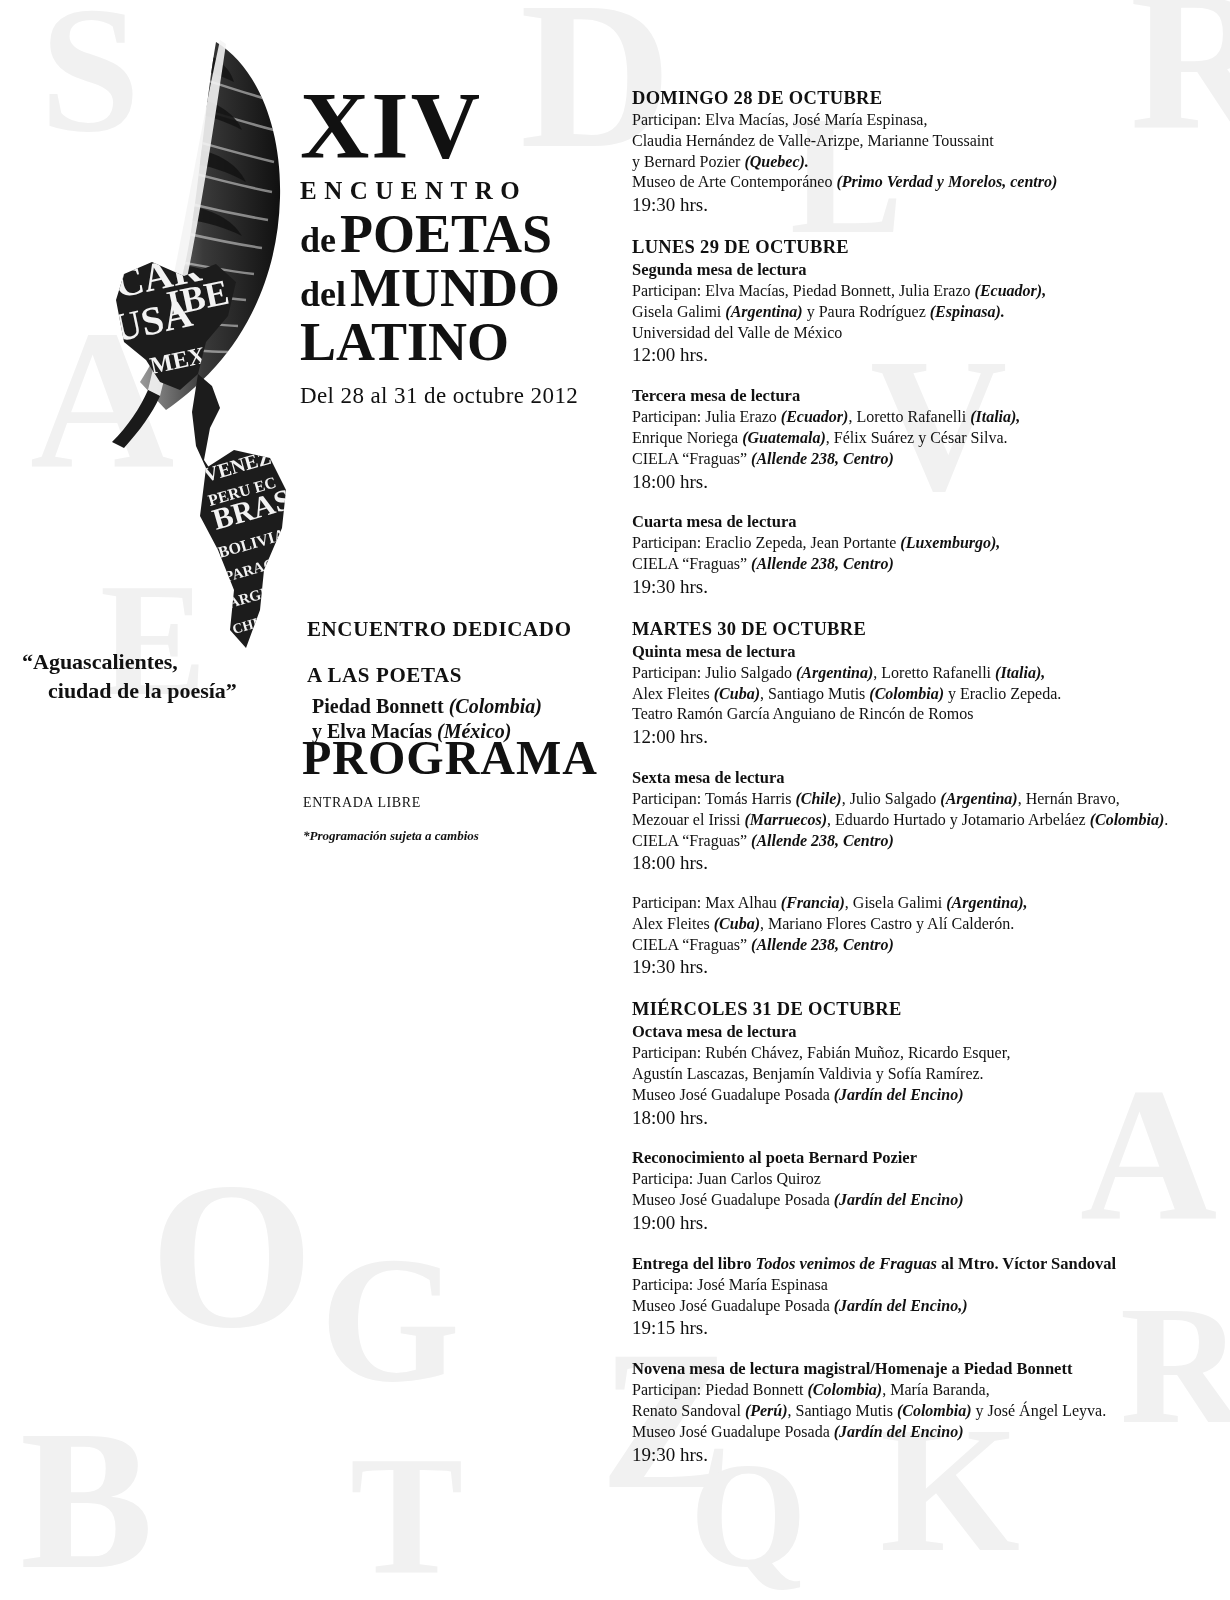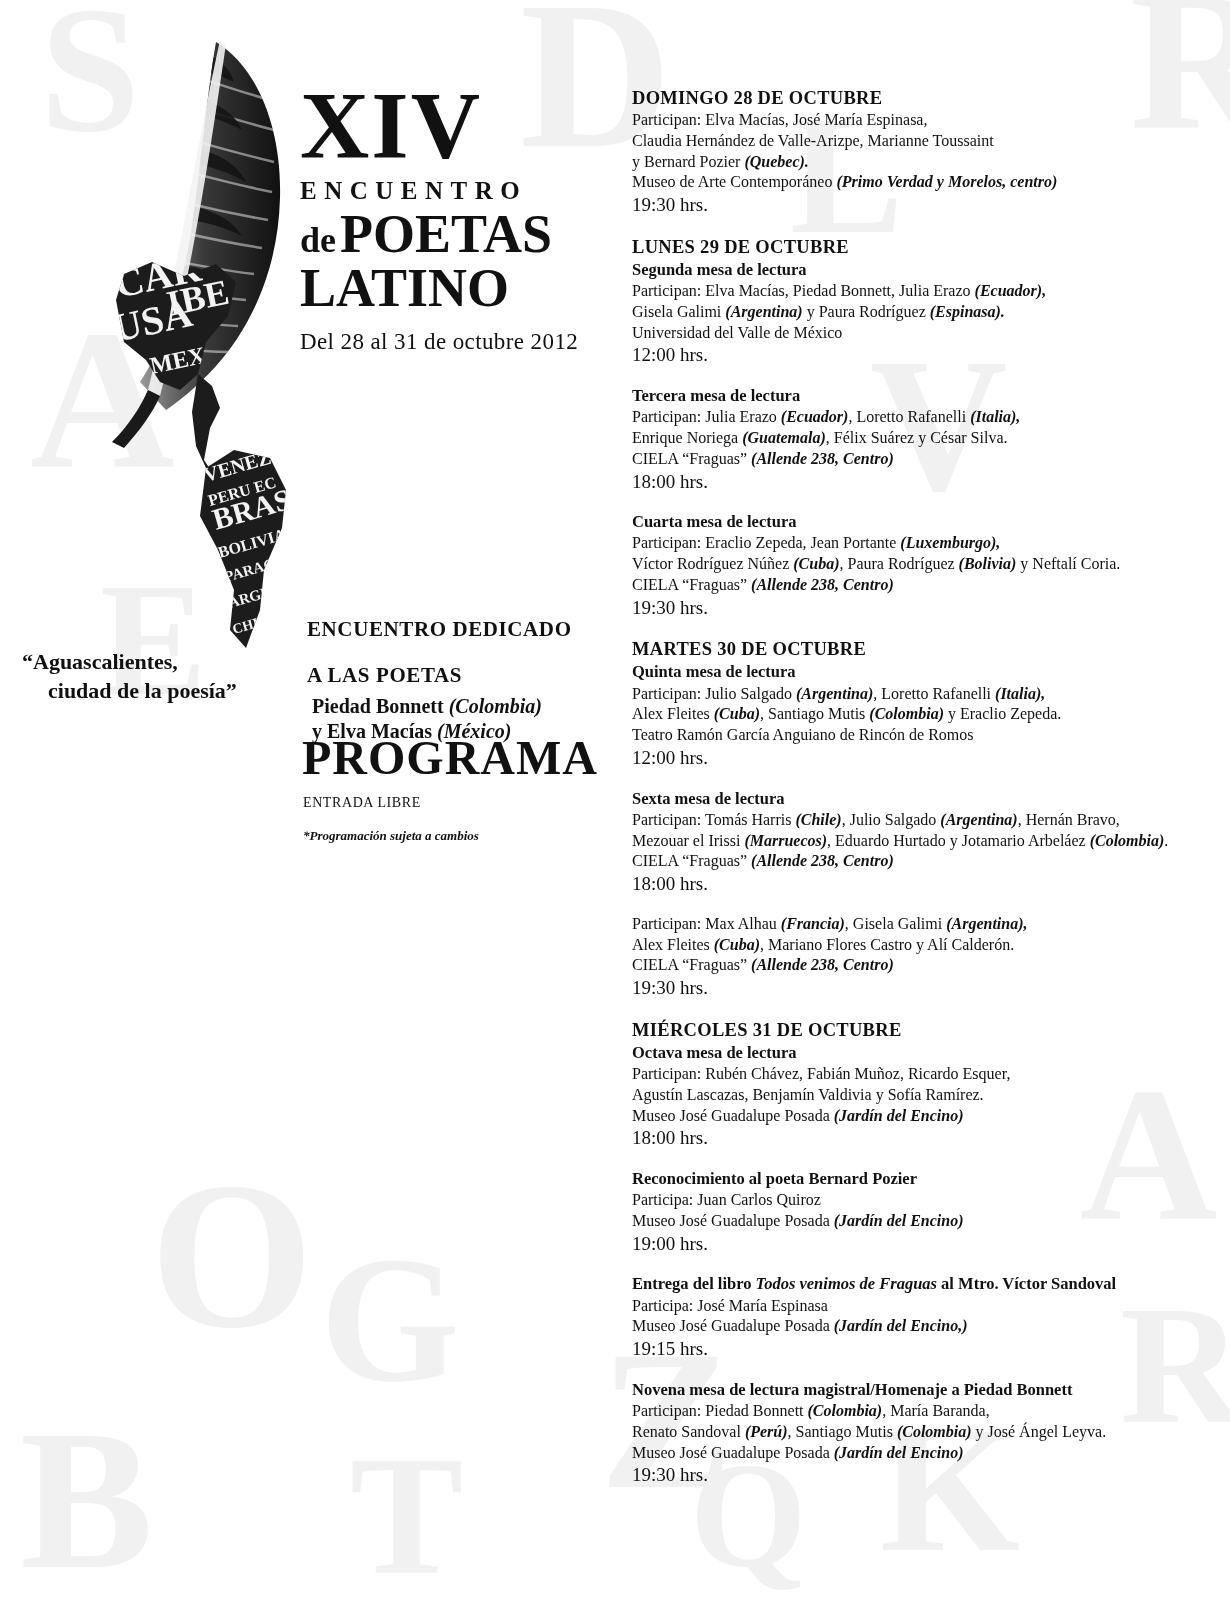--- a/index.html
+++ b/index.html
@@ -314,20 +314,24 @@
   </div>
 
   <div class="title-block">
     <div class="t-xiv">XIV</div>
     <div class="t-encuentro">ENCUENTRO</div>
     <div class="t-line">
       <span class="small">de</span>
       <span class="big">POETAS</span>
     </div>
     <div class="t-line">
+      <span class="small">del</span>
+      <span class="big">MUNDO</span>
+    </div>
+    <div class="t-line">
       <span class="big">LATINO</span>
     </div>
     <div class="t-dates">Del 28 al 31 de octubre 2012</div>
   </div>
 
   <div class="slogan">
     <div class="l1">“Aguascalientes,</div>
     <div class="l2">ciudad de la poesía”</div>
   </div>
 
@@ -369,21 +373,20 @@
     <div class="session">
       <div class="sess-title"><span>Tercera mesa de lectura</span></div>
       <div class="sess-line"><span>Participan: Julia Erazo </span><i>(Ecuador)</i><span>, Loretto Rafanelli </span><i>(Italia),</i></div>
       <div class="sess-line"><span>Enrique Noriega </span><i>(Guatemala)</i><span>, Félix Suárez  y César Silva.</span></div>
       <div class="venue"><span>CIELA “Fraguas” </span><i>(Allende 238, Centro)</i></div>
       <div class="time">18:00 hrs.</div>
     </div>
     <div class="session">
       <div class="sess-title"><span>Cuarta mesa de lectura</span></div>
       <div class="sess-line"><span>Participan: Eraclio Zepeda, Jean Portante </span><i>(Luxemburgo),</i></div>
-      <div class="sess-line"><span>Víctor Rodríguez Núñez </span><i>(Cuba)</i><span>, Paura Rodríguez </span><i>(Bolivia)</i><span> y Neftalí Coria.</span></div>
       <div class="venue"><span>CIELA “Fraguas” </span><i>(Allende 238, Centro)</i></div>
       <div class="time">19:30  hrs.</div>
     </div>
     <div class="day-head">MARTES 30 DE OCTUBRE</div>
     <div class="session">
       <div class="sess-title"><span>Quinta mesa de lectura</span></div>
       <div class="sess-line"><span>Participan: Julio Salgado </span><i>(Argentina)</i><span>, Loretto Rafanelli </span><i>(Italia),</i></div>
       <div class="sess-line"><span>Alex Fleites </span><i>(Cuba)</i><span>, Santiago Mutis </span><i>(Colombia)</i><span> y Eraclio Zepeda.</span></div>
       <div class="venue"><span>Teatro Ramón García Anguiano de Rincón de Romos</span></div>
       <div class="time">12:00 hrs.</div>

